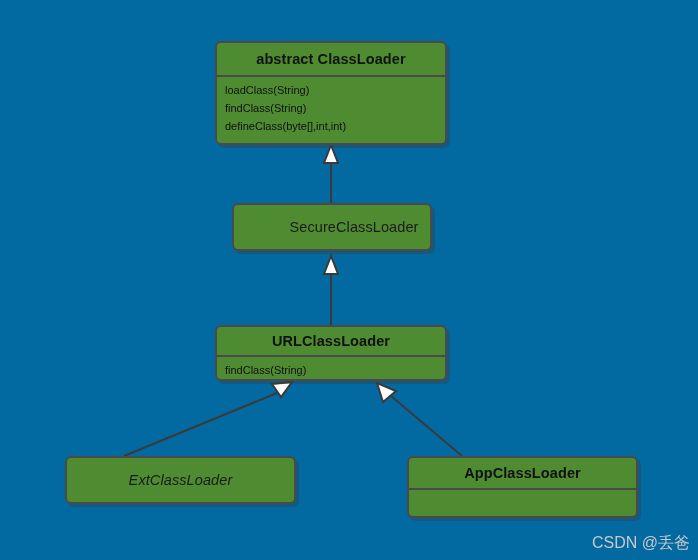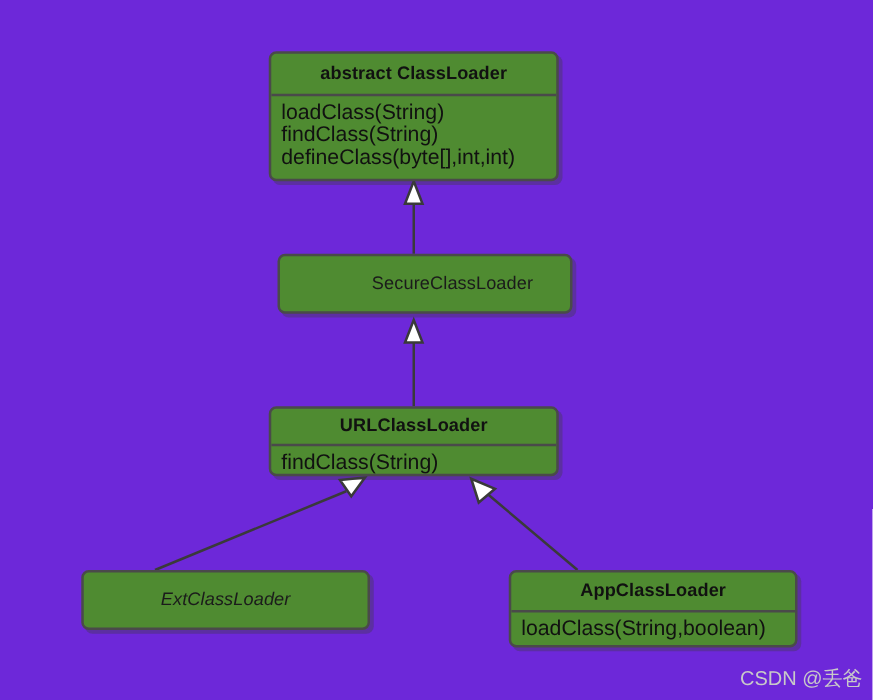--- a/index.html
+++ b/index.html
@@ -7,21 +7,21 @@
     padding: 0;
     background: #ffffff;
   }
   body {
     font-family: "Liberation Sans", "DejaVu Sans", sans-serif;
   }
   #canvas {
     position: relative;
     width: 698px;
     height: 560px;
-    background: #6d28d9;
+    background: #0369a1;
     overflow: hidden;
   }
   .uml-box {
     position: absolute;
     box-sizing: border-box;
     background: #4f8b31;
     border: 2px solid #4a4a4a;
     border-radius: 6px;
     box-shadow: 3px 3px 0 rgba(60,60,60,0.35);
     overflow: hidden;
@@ -44,21 +44,21 @@
     color: #1b1b1b;
   }
   .uml-divider {
     height: 2px;
     background: #4a4a4a;
     width: 100%;
   }
   .uml-methods {
     padding: 4px 0 4px 8px;
     color: #111111;
-    font-size: 17px;
+    font-size: 11px;
     line-height: 18px;
   }
   .uml-method {
     white-space: pre;
   }
   svg.edges {
     position: absolute;
     left: 0;
     top: 0;
     width: 698px;
@@ -110,39 +110,36 @@
   <div class="uml-box" style="left:215px; top:41px; width:232px; height:104px;">
     <div class="uml-title" style="height:32px;">abstract ClassLoader</div>
     <div class="uml-divider"></div>
     <div class="uml-methods">
       <div class="uml-method">loadClass(String)</div>
       <div class="uml-method">findClass(String)</div>
       <div class="uml-method">defineClass(byte[],int,int)</div>
     </div>
   </div>
 
-  <div class="uml-box" style="left:222px; top:203px; width:236px; height:48px;padding-left:44px;">
+  <div class="uml-box" style="left:232px; top:203px; width:200px; height:48px;padding-left:44px;">
     <div class="uml-title plain" style="height:100%;">SecureClassLoader</div>
   </div>
 
   <div class="uml-box" style="left:215px; top:325px; width:232px; height:56px;">
     <div class="uml-title" style="height:28px;">URLClassLoader</div>
     <div class="uml-divider"></div>
     <div class="uml-methods">
       <div class="uml-method">findClass(String)</div>
     </div>
   </div>
 
   <div class="uml-box" style="left:65px; top:456px; width:231px; height:48px;font-style:italic;">
     <div class="uml-title plain" style="height:100%;">ExtClassLoader</div>
   </div>
 
   <div class="uml-box" style="left:407px; top:456px; width:231px; height:62px;">
     <div class="uml-title" style="height:30px;">AppClassLoader</div>
     <div class="uml-divider"></div>
-    <div class="uml-methods">
-      <div class="uml-method">loadClass(String,boolean)</div>
-    </div>
   </div>
 
   <div class="watermark">CSDN @丢爸</div>
 
 </div>
 
 </body></html>

